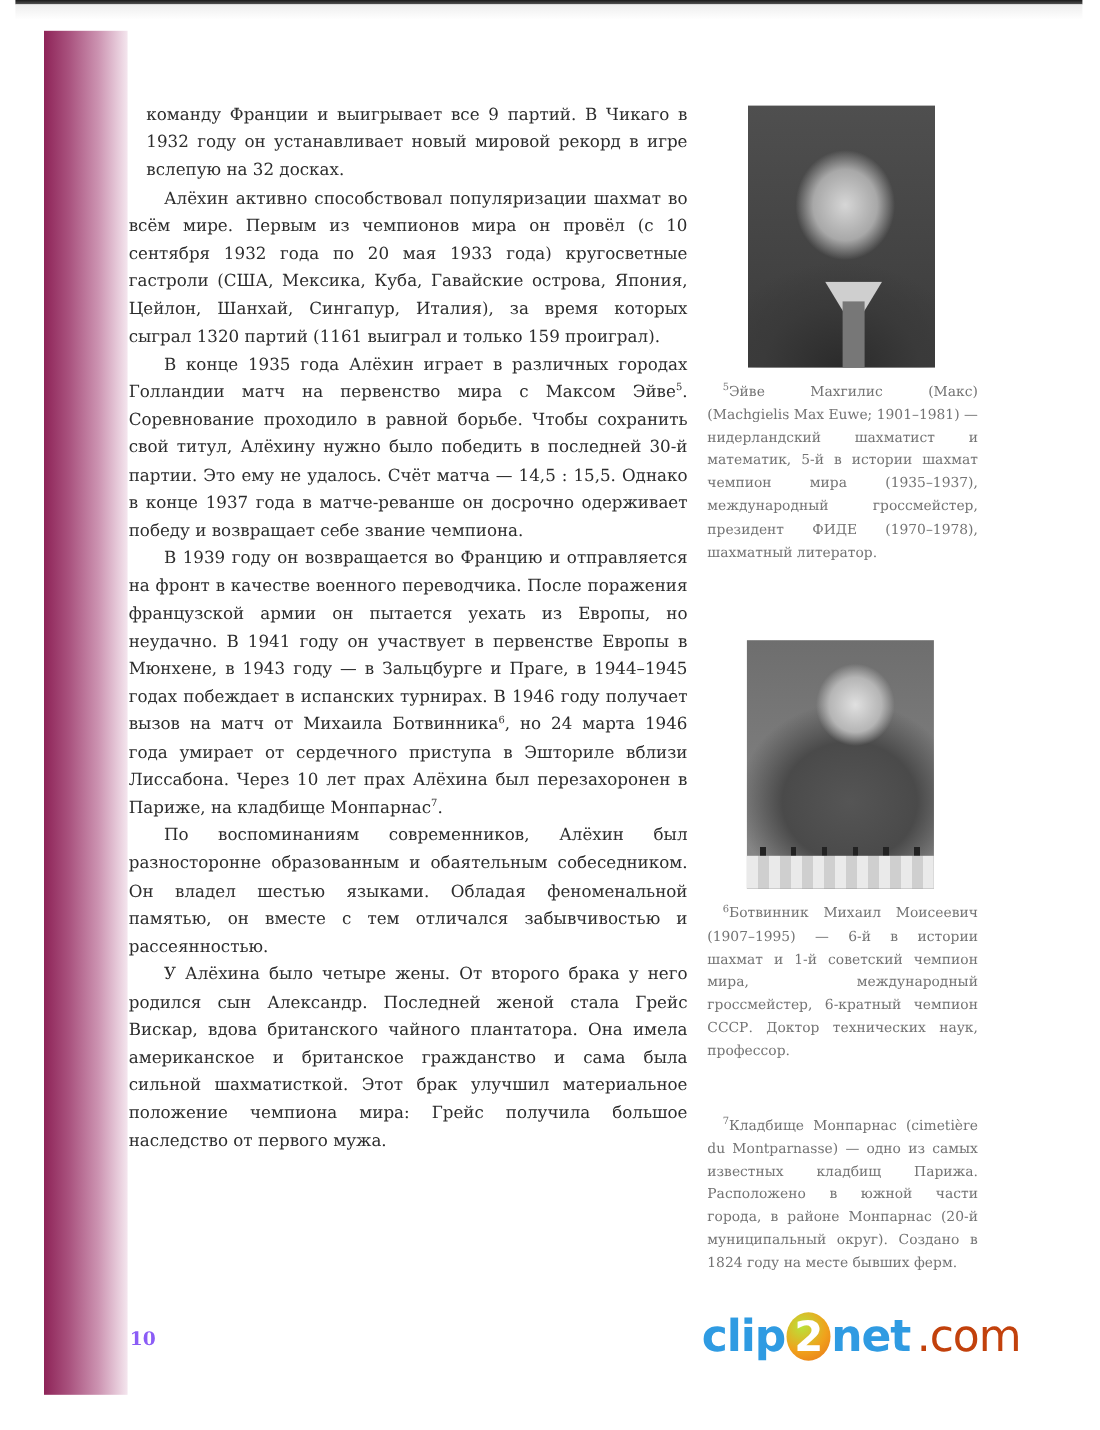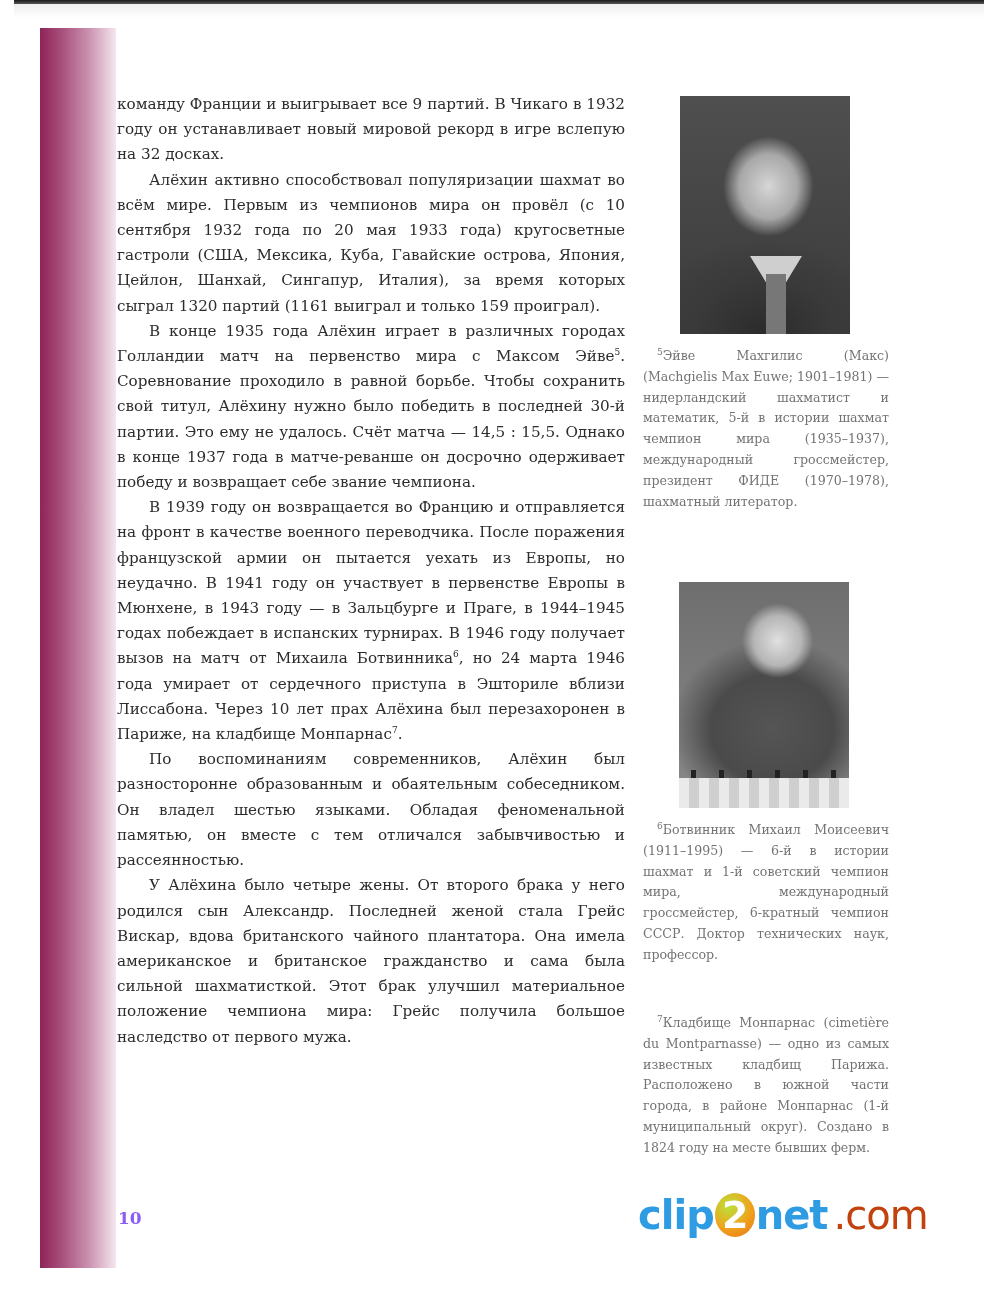--- a/index.html
+++ b/index.html
@@ -20,21 +20,21 @@
     .side-bar {
       position: absolute; left: 40px; top: 28px; width: 76px; height: 1240px;
       background: linear-gradient(to right, #8e2458 0%, #a9527e 30%, #cc93b1 65%, #f4e6ee 100%);
     }
     .main-text {
       position: absolute; left: 117px; top: 92px; width: 508px;
       font-size: 15.2px; line-height: 25.2px; text-align: justify;
       color: #2c2c2c;
     }
     .main-text p { margin: 0; text-indent: 32px; hyphens: manual; }
-    .main-text p.cont { text-indent: 0; }
+    .main-text p.cont { text-indent: 0; margin-left: 16px; }
     sup { font-size: 9px; line-height: 0; }
     .page-number {
       position: absolute; left: 118px; top: 1208px;
       font-size: 17px; font-weight: bold; color: #8b5cf6;
     }
     .photo {
       position: absolute; background: #5a5a5a; overflow: hidden;
     }
     .photo-euwe { left: 680px; top: 96px; width: 170px; height: 238px;
       background: radial-gradient(ellipse 38% 30% at 52% 38%, #d6d6d6 0%, #a8a8a8 45%, transparent 70%),
@@ -102,25 +102,25 @@
 <div class="footnote fn-euwe">
   <p><sup>5</sup><span>Эйве Махгилис (Макс) (Machgielis Max Euwe; 1901–1981) — нидерландский шахматист и математик, 5-й в истории шахмат чемпион мира (1935–1937), международный гроссмейстер, президент ФИДЕ (1970–1978), шахматный литератор.</span></p>
 </div>
 
 <div class="photo photo-botv">
   <div class="pieces"></div>
   <div class="board"></div>
 </div>
 
 <div class="footnote fn-botv">
-  <p><sup>6</sup><span>Ботвинник Михаил Моисеевич (1911–1995) — 6-й в истории шахмат и 1-й советский чемпион мира, международный гроссмейстер, 6-кратный чемпион СССР. Доктор технических наук, профессор.</span></p>
+  <p><sup>6</sup><span>Ботвинник Михаил Моисеевич (1907–1995) — 6-й в истории шахмат и 1-й советский чемпион мира, международный гроссмейстер, 6-кратный чемпион СССР. Доктор технических наук, профессор.</span></p>
 </div>
 
 <div class="footnote fn-montp">
-  <p><sup>7</sup><span>Кладбище Монпарнас (cimetière du Montparnasse) — одно из самых известных кладбищ Парижа. Расположено в южной части города, в районе Монпарнас (1-й муниципальный округ). Создано в 1824 году на месте бывших ферм.</span></p>
+  <p><sup>7</sup><span>Кладбище Монпарнас (cimetière du Montparnasse) — одно из самых известных кладбищ Парижа. Расположено в южной части города, в районе Монпарнас (20-й муниципальный округ). Создано в 1824 году на месте бывших ферм.</span></p>
 </div>
 
 <div class="watermark">
   <span class="wm-blue">clip</span>
   <span class="wm-two">2</span>
   <span class="wm-blue">net</span>
   <span class="wm-gray">.com</span>
 </div>
 
 </body></html>

